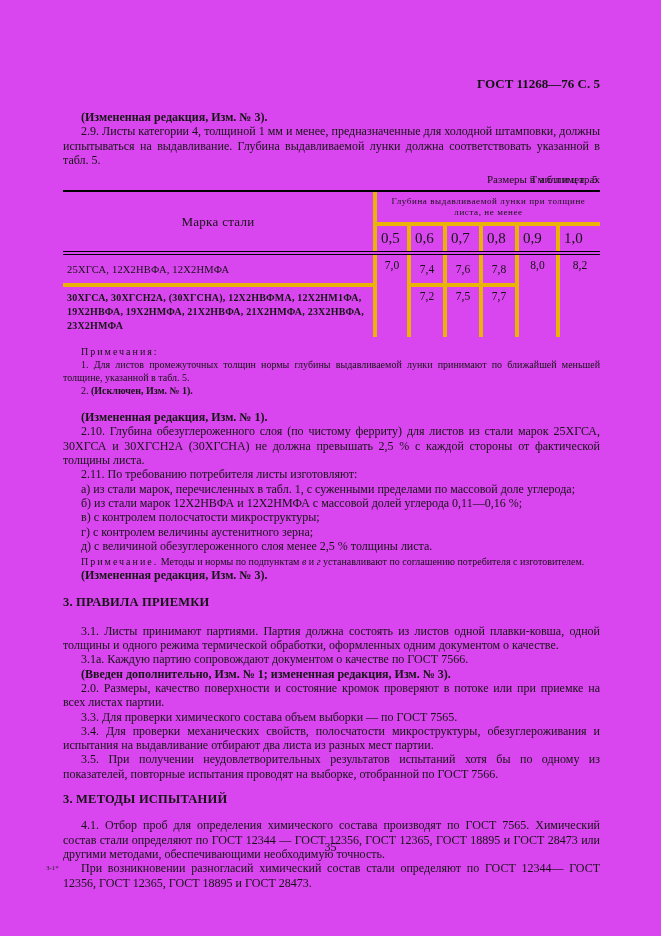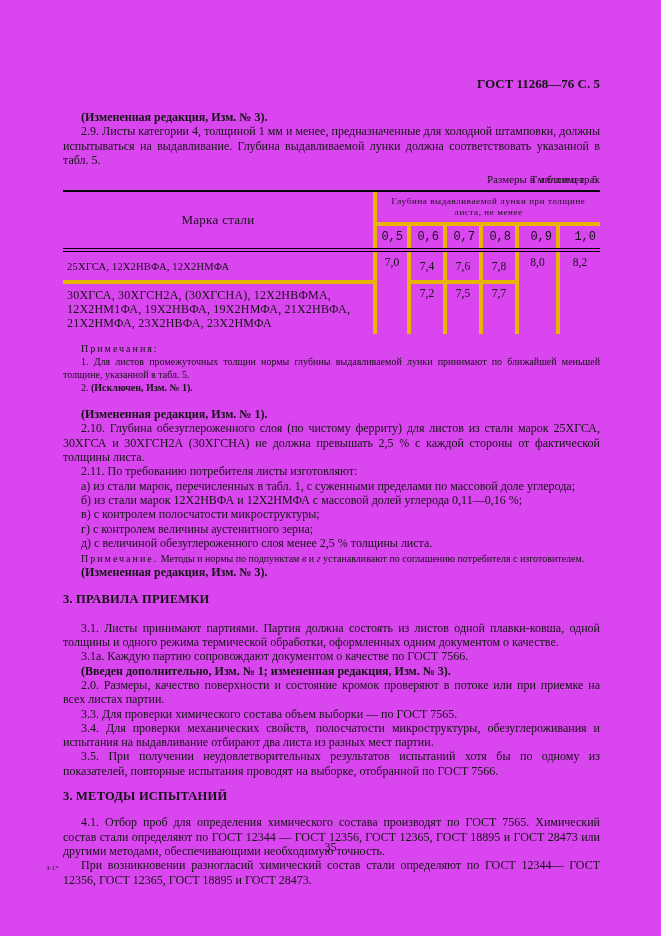--- a/index.html
+++ b/index.html
@@ -28,30 +28,30 @@
   .caption-units { display:block; text-align:right; }
   .caption-label { position:absolute; right:0; top:0; letter-spacing:2.5px; }
 
   .t5wrap { margin-top:3px; border-top:2px solid #000; }
   table.t5 { border-collapse:collapse; width:537px; table-layout:fixed; border-style:hidden; }
   table.t5 td { border:4px solid #eab308; padding:4px; }
   .c-group {
     text-align:center; font-size:9px; line-height:11px;
     letter-spacing:0.6px; padding:3px 6px 2px 6px;
   }
-  .c-thick { text-align:right; font-size:12px; padding:2px 0 3px 0;font-family:Liberation Mono, monospace; }
+  .c-thick { text-align:left; font-size:15px; padding:2px 0 3px 0; }
   .dbl { border-bottom:4px double #000 !important; }
   .c-marks-h { text-align:center; font-size:13px; letter-spacing:0.3px; }
   .c-marks1 {
     font-size:10.5px; padding:4px 4px 3px 36px;
     vertical-align:middle; letter-spacing:0.2px;
   }
   .c-marks2 {
-    font-size:12px; line-height:14px; padding:3px 10px 9px 34px;
-    vertical-align:top; letter-spacing:0.2px;
+    font-size:10px; line-height:14px; padding:3px 10px 9px 34px;
+    vertical-align:top; letter-spacing:0.2px;font-weight:bold;
   }
   .c-num { text-align:center; font-size:11.5px; vertical-align:middle; }
   .r1 .c-num, .r1 .c-marks1 { height:20px; }
   .c-span { vertical-align:top; padding-top:15px; }
   .r2 .c-num { vertical-align:top; padding-top:3px; }
 
   .notes { margin-top:8px; }
   .note {
     font-size:10px; line-height:13px;
     text-align:justify; text-indent:18px; margin:0;

